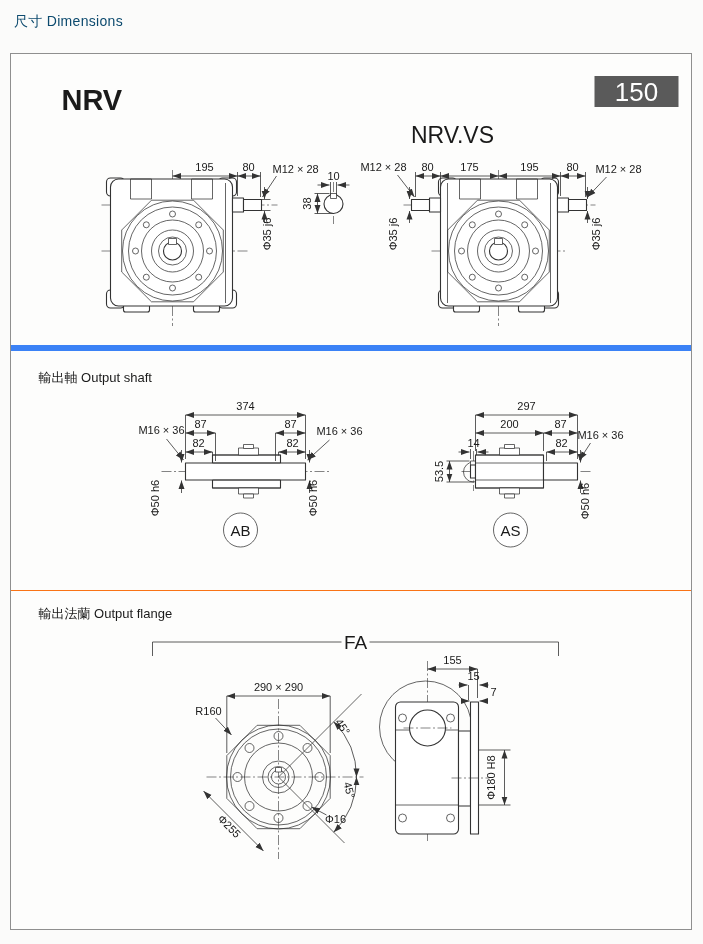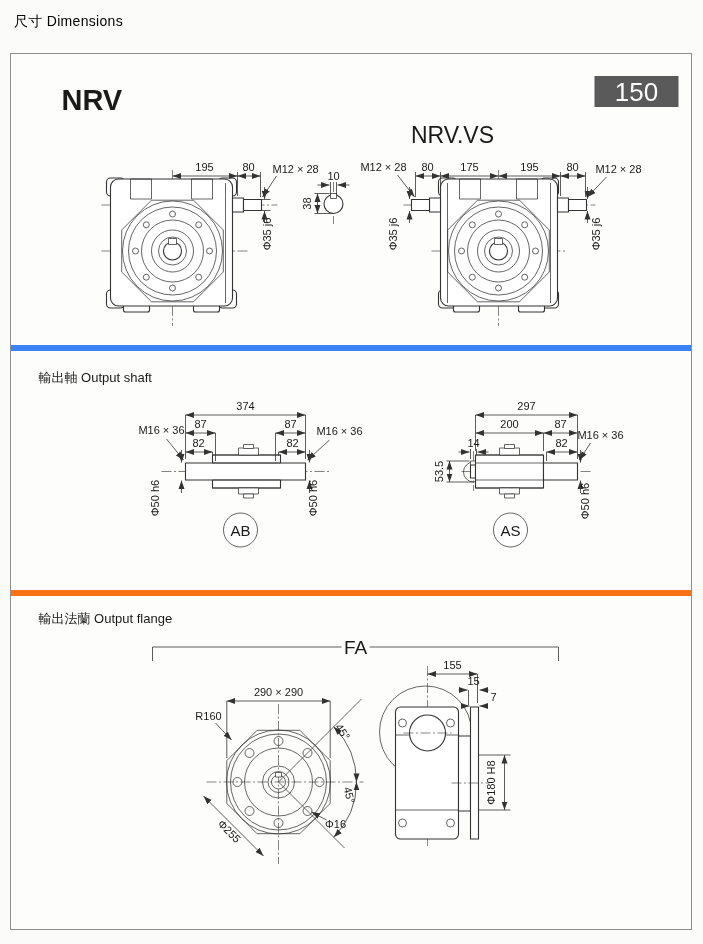--- a/index.html
+++ b/index.html
@@ -3,30 +3,30 @@
 <meta charset="utf-8">
 <style>
   html,body{margin:0;padding:0;}
   body{
     width:703px;height:944px;position:relative;
     background:#fbfbfa;
     font-family:"Liberation Sans", sans-serif;
   }
   .page-header{
     position:absolute;left:14px;top:13px;
-    font-size:14px;color:#000000;letter-spacing:.3px;
+    font-size:14px;color:#0c4a6e;letter-spacing:.3px;
   }
   .outer-box{
     position:absolute;left:10px;top:53px;width:680px;height:875px;
     border:1px solid #8f8f8f;background:#fdfdfc;box-sizing:content-box;text-decoration:underline;
   }
   .sec{position:relative;overflow:hidden;}
   .sec1{height:291px;}
   .sec2{height:239px;border-top:6px solid #3b82f6;}
-  .sec3{height:343px;border-top:6px solid #f97316;}
+  .sec3{height:343px;border-top:1px solid #f97316;}
   svg{display:block;width:100%;height:100%;}
   
   .ol{fill:none;stroke:#333;stroke-width:1.1;stroke-linejoin:round;}
   .tl{fill:none;stroke:#333;stroke-width:0.75;stroke-linejoin:round;}
   .dim{fill:none;stroke:#333;stroke-width:0.8;}
   .cl{fill:none;stroke:#333;stroke-width:0.6;stroke-dasharray:10 2.5 2 2.5;}
   .wf{fill:#fff;}
   text{fill:#1a1a1a;font-family:"Liberation Sans", sans-serif;}
   .dt{font-size:11px;}
   .big-title{font-size:29px;font-weight:bold;}

